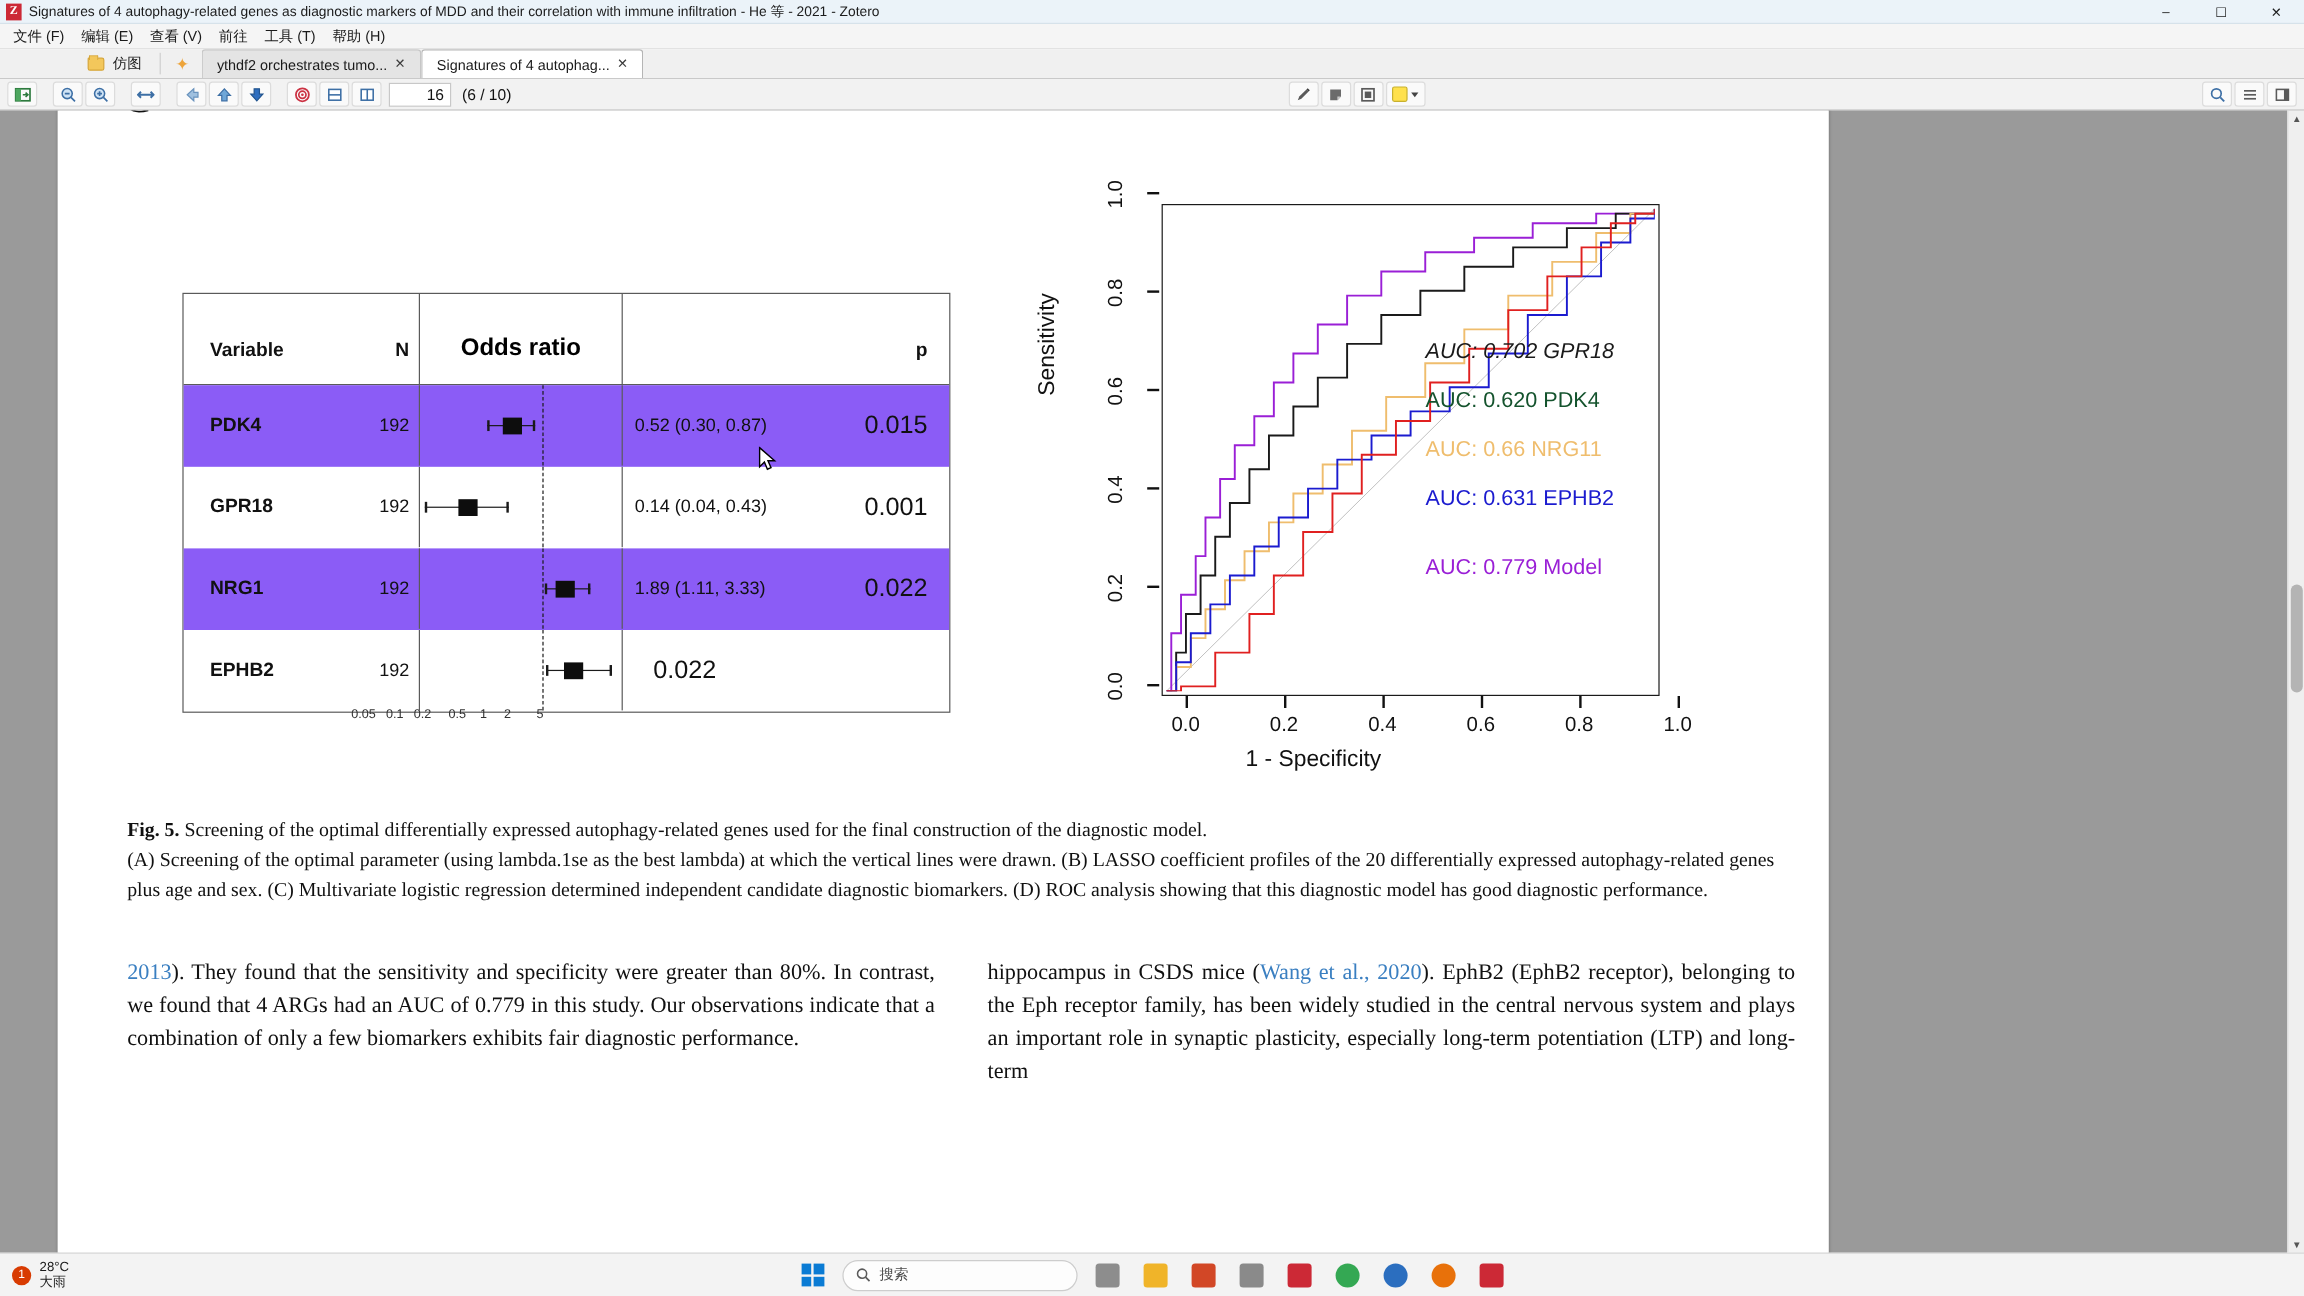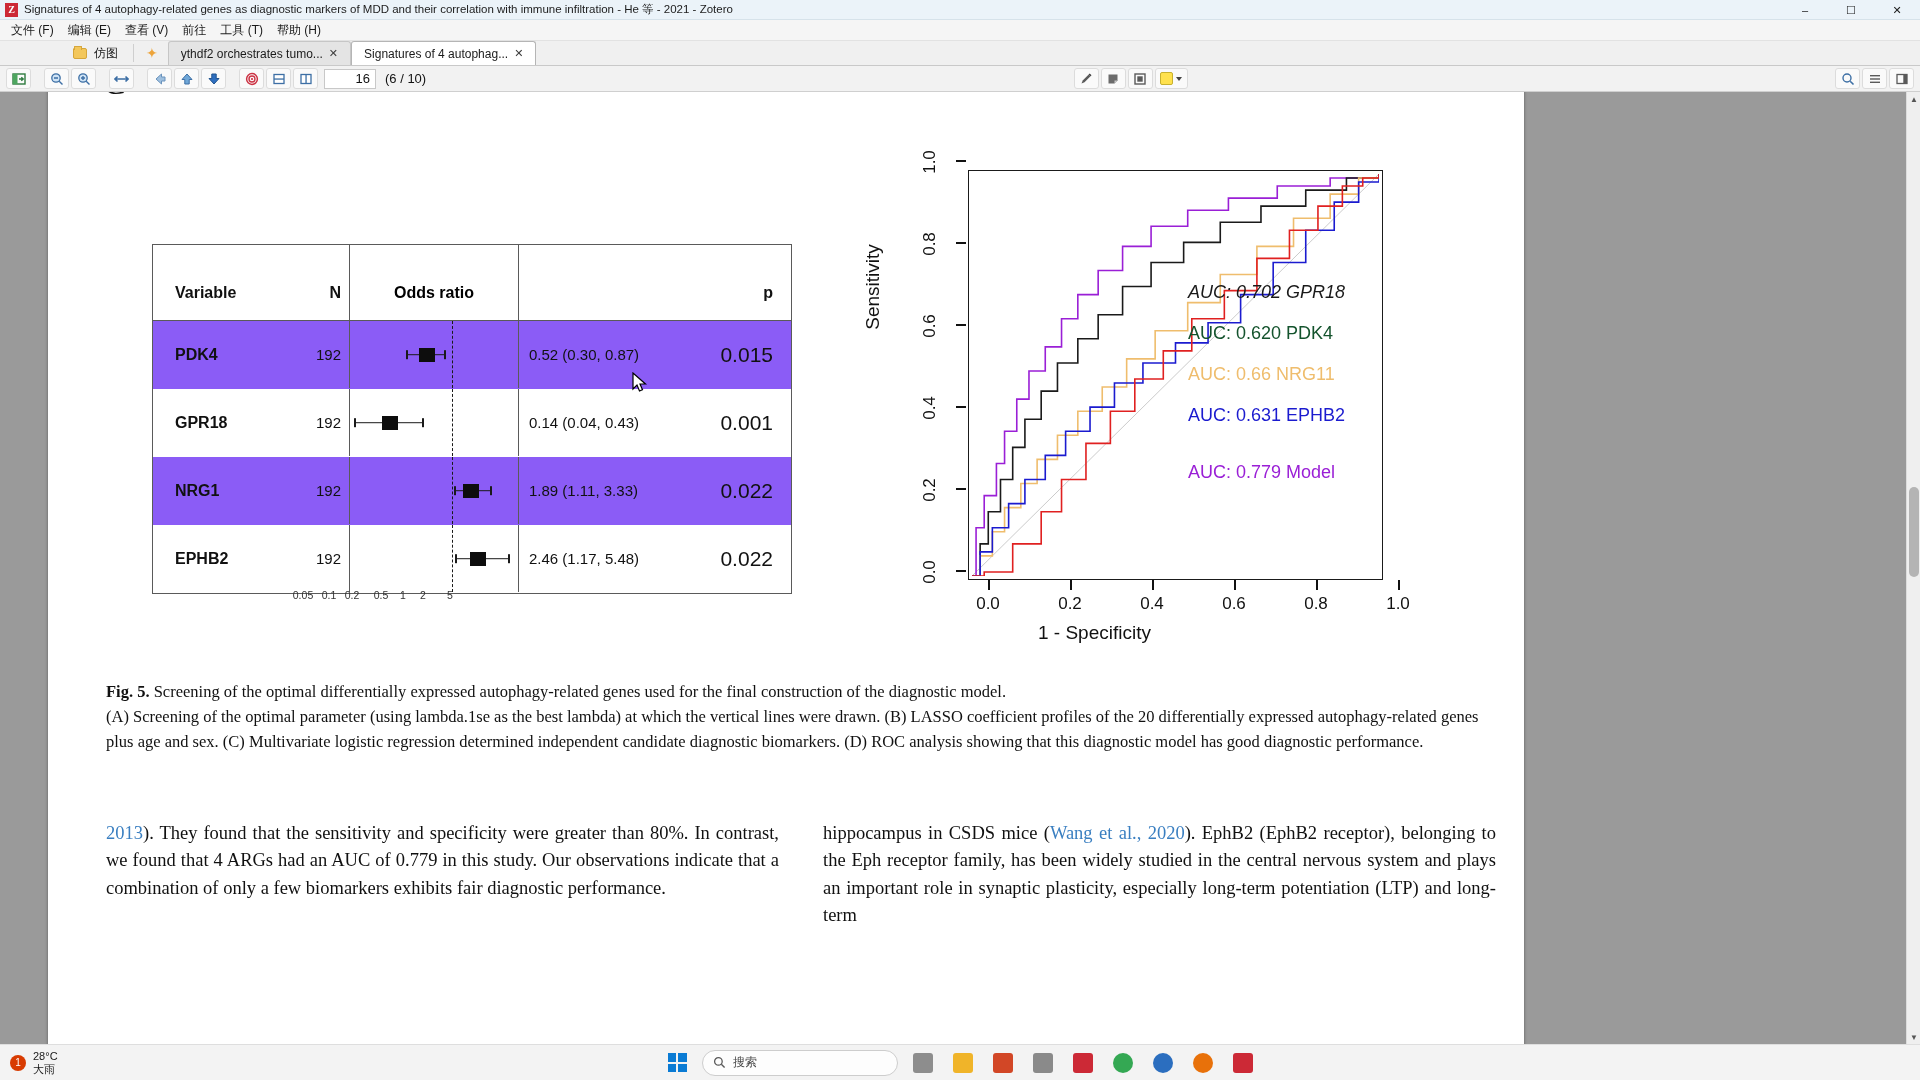--- a/index.html
+++ b/index.html
@@ -117,21 +117,21 @@
   .c-plot { width: 170px; border-left: 1px solid #5a5a5a; border-right: 1px solid #5a5a5a;
     position: relative; }
   .c-est { flex: 1; display: flex; align-items: center; padding-left: 10px;
     font-size: 15px; color: #111; }
   .c-p { width: 96px; display: flex; align-items: center; justify-content: flex-end;
     font-size: 21px; color: #111; padding-right: 18px; }
   .hd { font-size: 16px; font-weight: bold; }
   .c-var.hd { align-items: flex-end; padding-bottom: 18px; }
   .c-n.hd { align-items: flex-end; padding-bottom: 18px; }
   .c-plot.hd { display: flex; align-items: flex-end; justify-content: center;
-    font-size: 16px; font-weight: bold; padding-bottom: 18px; }
+    font-size: 20px; font-weight: bold; padding-bottom: 18px; }
   .c-p.hd { align-items: flex-end; padding-bottom: 18px; }
 
   .nullline { position: absolute; top: 0; bottom: 0; width: 0;
     border-left: 1.5px dashed #1a1a1a; left: 102px; }
   .whisker { position: absolute; top: 50%; height: 1.6px; background: #1a1a1a;
     transform: translateY(-50%); }
   .whisker::before, .whisker::after {
     content: ""; position: absolute; top: -4px; width: 1.6px; height: 9.6px; background: #1a1a1a; }
   .whisker::before { left: 0; }
   .whisker::after { right: 0; }
@@ -157,21 +157,21 @@
   .xtick { position: absolute; top: 512px; font-size: 17px; color: #111;
     transform: translateX(-50%); white-space: nowrap; }
   .xtick-mark { position: absolute; top: 498px; width: 1.5px; height: 10px; background: #111; }
   .auc-legend { position: absolute; left: 320px; top: 200px; }
   .auc-item { font-size: 18px; margin-bottom: 20px; white-space: nowrap; }
 
   
   .caption { position: absolute; left: 58px; top: 597px; width: 1390px;
     font-family: "Liberation Serif", serif; font-size: 16.5px; color: #111; line-height: 1.52; }
   .caption b { font-weight: bold; }
-  .body-cols { position: absolute; left: 58px; top: 738px; width: 1390px;
+  .body-cols { position: absolute; left: 58px; top: 716px; width: 1390px;
     display: flex; gap: 44px; }
   .col { flex: 1; font-family: "Liberation Serif", serif; font-size: 18.5px;
     color: #111; line-height: 1.48; text-align: justify; }
   .lnk { color: #3a7fc1; }
 
   
   .vscroll { position: absolute; right: 0; top: 92px; bottom: 36px; width: 14px;
     background: #efefef; border-left: 1px solid #dcdcdc; }
   .vthumb { position: absolute; left: 2px; width: 10px; top: 395px; height: 90px;
     background: #b4b4b4; border-radius: 5px; }
@@ -411,21 +411,20 @@
         </div>
 
         <div class="frow fr">
           <div class="c-var">EPHB2</div>
           <div class="c-n">192</div>
           <div class="c-plot">
             <div class="nullline"></div>
             <div class="whisker" style="left:105px; width:55px;"></div>
             <div class="sqbox" style="left:128px;"></div>
           </div>
-          <div class="c-est">2.46 (1.17, 5.48)</div>
           <div class="c-p">0.022</div>
         </div>
       </div>
 
       <div class="axis-ticks">
         <span style="left:6px;">0.05</span>
         <span style="left:32px;">0.1</span>
         <span style="left:55px;">0.2</span>
         <span style="left:84px;">0.5</span>
         <span style="left:106px;">1</span>

